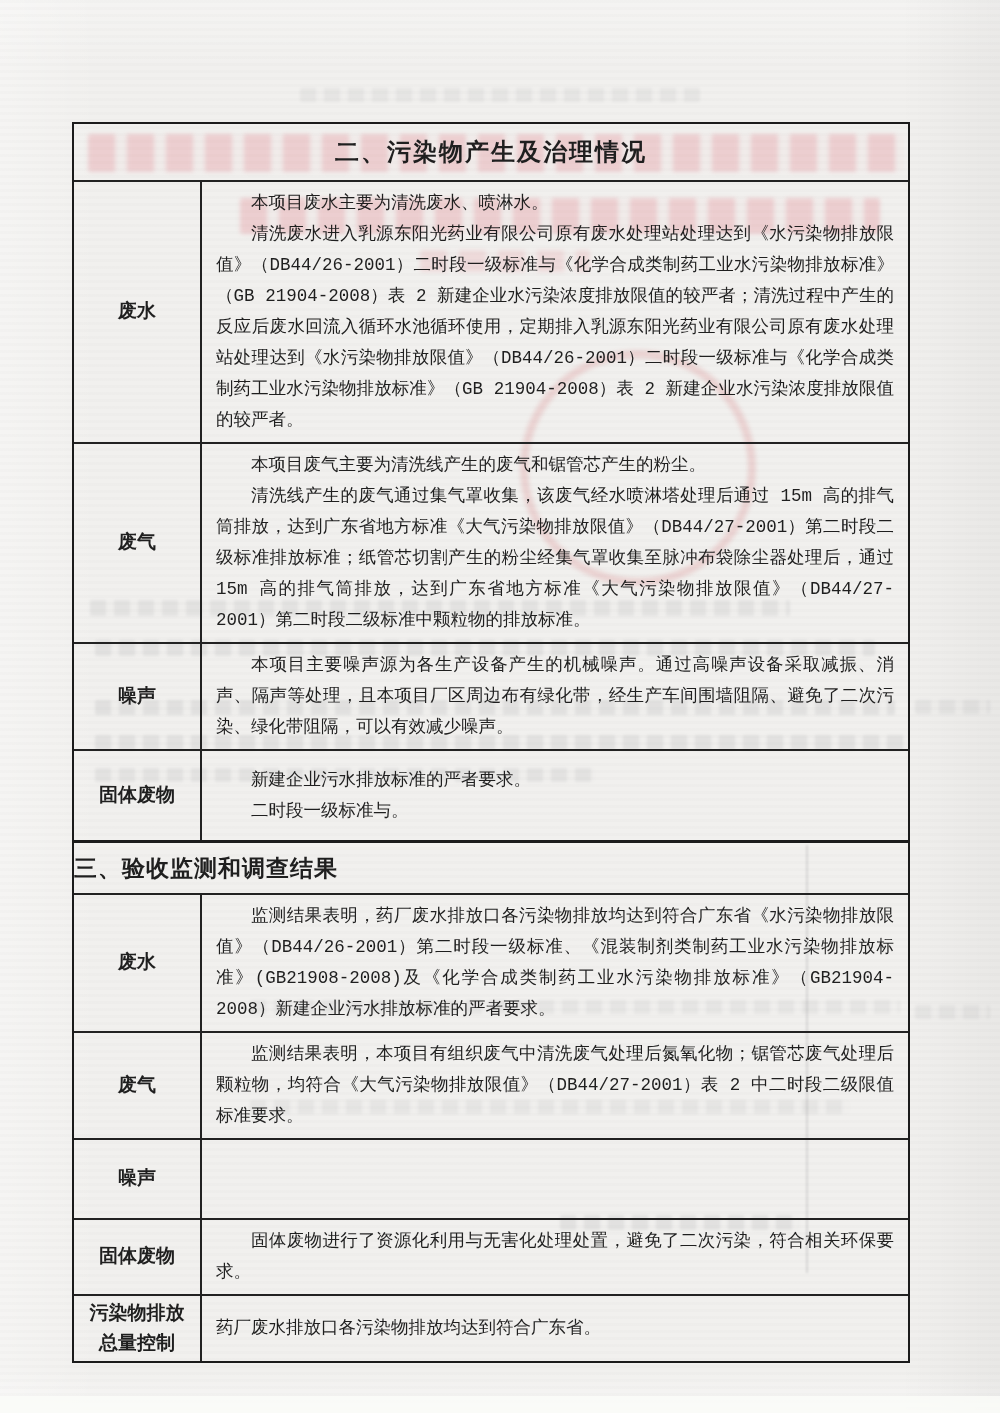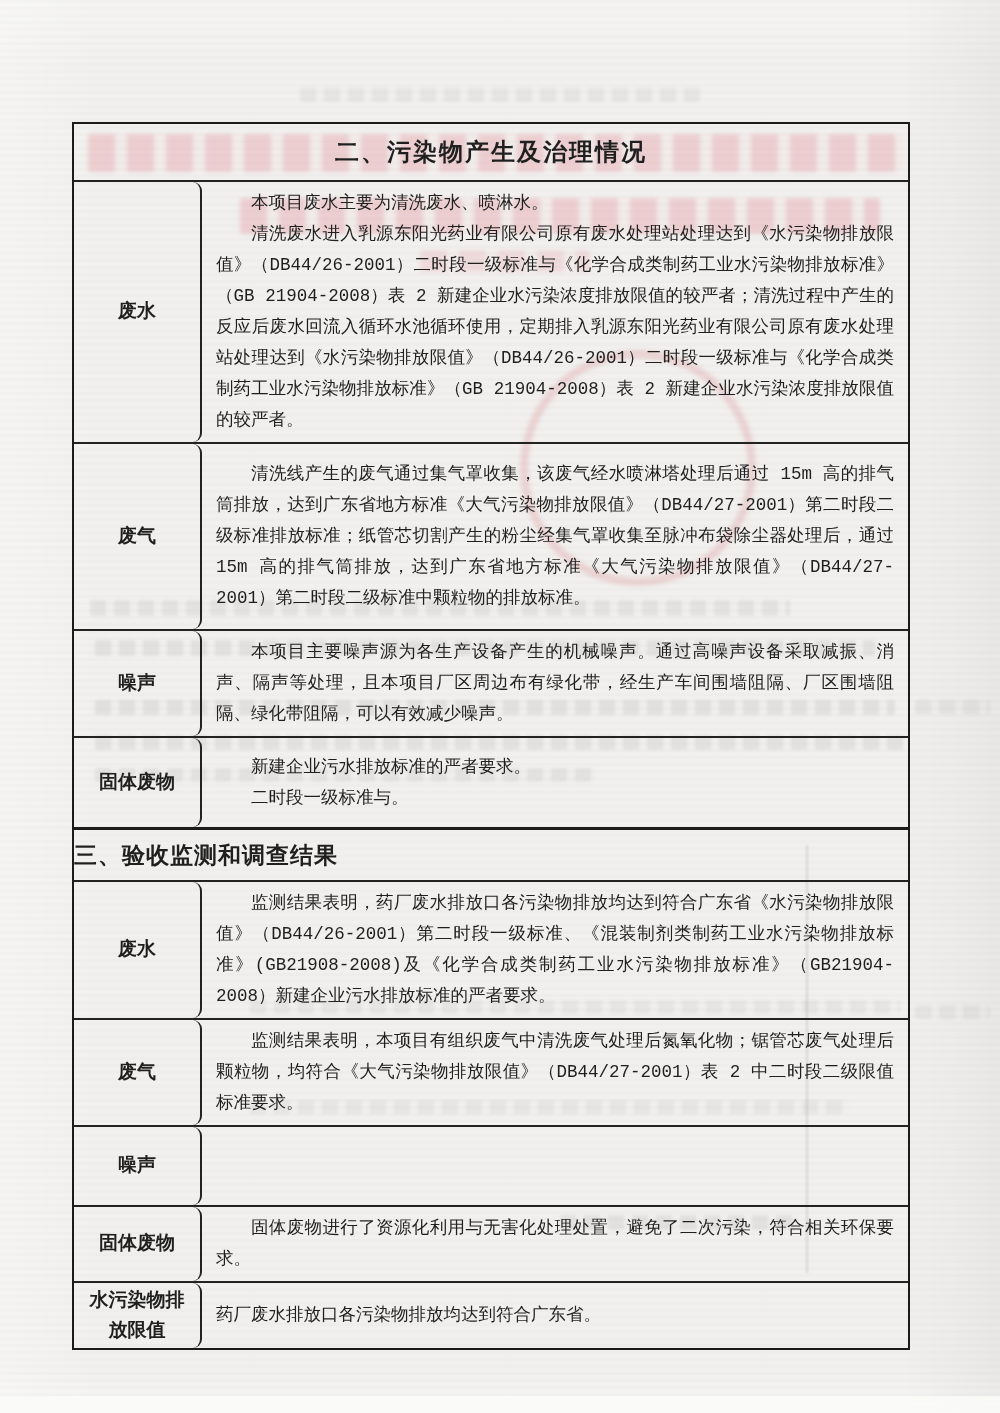--- a/index.html
+++ b/index.html
@@ -50,21 +50,21 @@
     min-height:56px;align-items:center;justify-content:center;
     font-weight:bold;font-size:24px;letter-spacing:2px;
   }
   .heading-row{
     min-height:53px;align-items:center;border-top:3px solid #1b1b1b;
     font-weight:bold;font-size:23px;padding-left:0;letter-spacing:1px;
   }
   .label{
     flex:0 0 128px;border-right:2px solid #222;box-sizing:border-box;
     display:flex;align-items:center;justify-content:center;text-align:center;
-    font-weight:bold;font-size:19px;padding:0 8px;line-height:30px;border-radius:9px;
+    font-weight:bold;font-size:19px;padding:0 8px;line-height:30px;
   }
   .content{
     flex:1;display:flex;flex-direction:column;justify-content:center;
     padding:6px 14px;font-size:17.5px;line-height:31px;text-align:justify;border-radius:29px;
   }
   .content p{margin:0;text-indent:2em;}
   .content p.no-indent{text-indent:0;}
   .r1{min-height:221px;} .r2{min-height:187px;} .r3{min-height:98px;} .r4{min-height:91px;}
   .r5{min-height:130px;} .r6{min-height:78px;} .r7{min-height:80px;} .r8{min-height:70px;} .r9{min-height:67px;}
 </style>
@@ -101,28 +101,29 @@
       <div class="label">废水</div>
       <div class="content">
         <p>本项目废水主要为清洗废水、喷淋水。</p>
         <p>清洗废水进入乳源东阳光药业有限公司原有废水处理站处理达到《水污染物排放限值》（DB44/26-2001）二时段一级标准与《化学合成类制药工业水污染物排放标准》（GB 21904-2008）表 2 新建企业水污染浓度排放限值的较严者；清洗过程中产生的反应后废水回流入循环水池循环使用，定期排入乳源东阳光药业有限公司原有废水处理站处理达到《水污染物排放限值》（DB44/26-2001）二时段一级标准与《化学合成类制药工业水污染物排放标准》（GB 21904-2008）表 2 新建企业水污染浓度排放限值的较严者。</p>
       </div>
     </div>
 
     <div class="trow r2">
       <div class="label">废气</div>
       <div class="content">
+        <p>本项目废气主要为清洗线产生的废气和锯管芯产生的粉尘。</p>
         <p>清洗线产生的废气通过集气罩收集，该废气经水喷淋塔处理后通过 15m 高的排气筒排放，达到广东省地方标准《大气污染物排放限值》（DB44/27-2001）第二时段二级标准排放标准；纸管芯切割产生的粉尘经集气罩收集至脉冲布袋除尘器处理后，通过 15m 高的排气筒排放，达到广东省地方标准《大气污染物排放限值》（DB44/27-2001）第二时段二级标准中颗粒物的排放标准。</p>
       </div>
     </div>
 
     <div class="trow r3">
       <div class="label">噪声</div>
       <div class="content">
-        <p>本项目主要噪声源为各生产设备产生的机械噪声。通过高噪声设备采取减振、消声、隔声等处理，且本项目厂区周边布有绿化带，经生产车间围墙阻隔、厂区围墙阻隔、绿化带阻隔，可以有效减少噪声。</p>
+        <p>本项目主要噪声源为各生产设备产生的机械噪声。通过高噪声设备采取减振、消声、隔声等处理，且本项目厂区周边布有绿化带，经生产车间围墙阻隔、避免了二次污染、绿化带阻隔，可以有效减少噪声。</p>
       </div>
     </div>
 
     <div class="trow r4">
       <div class="label">固体废物</div>
       <div class="content">
         <p>新建企业污水排放标准的严者要求。</p>
         <p>二时段一级标准与。</p>
       </div>
     </div>
@@ -150,20 +151,20 @@
     </div>
 
     <div class="trow r8">
       <div class="label">固体废物</div>
       <div class="content">
         <p>固体废物进行了资源化利用与无害化处理处置，避免了二次污染，符合相关环保要求。</p>
       </div>
     </div>
 
     <div class="trow r9">
-      <div class="label">水污染物排放限值</div>
+      <div class="label">污染物排放总量控制</div>
       <div class="content">
         <p class="no-indent">药厂废水排放口各污染物排放均达到符合广东省。</p>
       </div>
     </div>
 
   </div>
 </div>
 
 </body></html>

